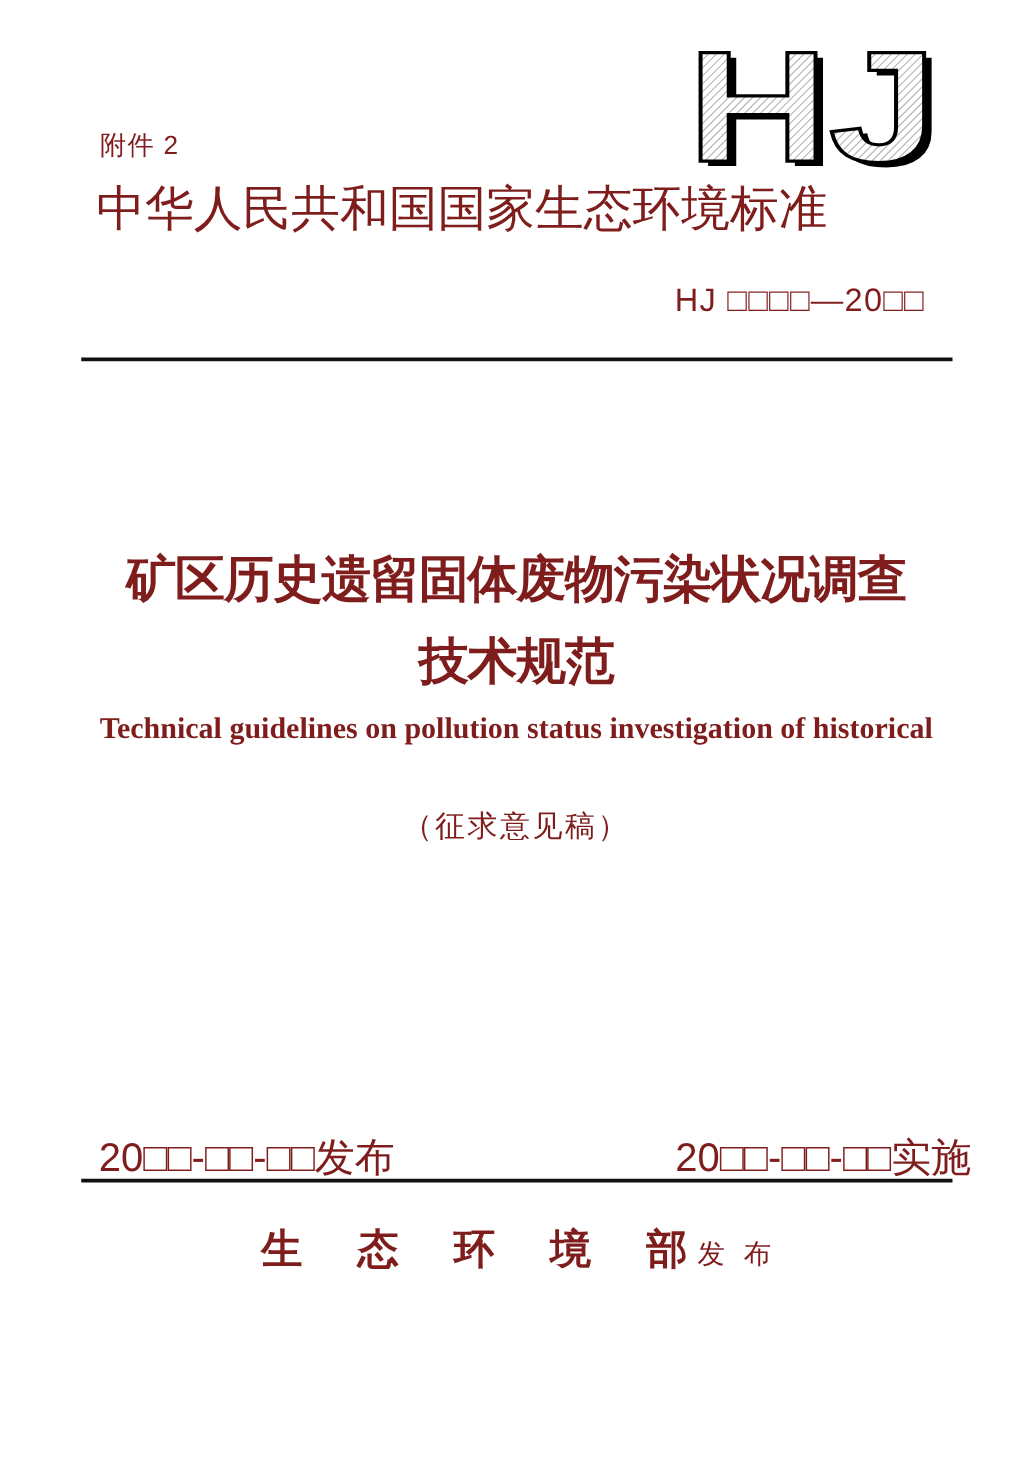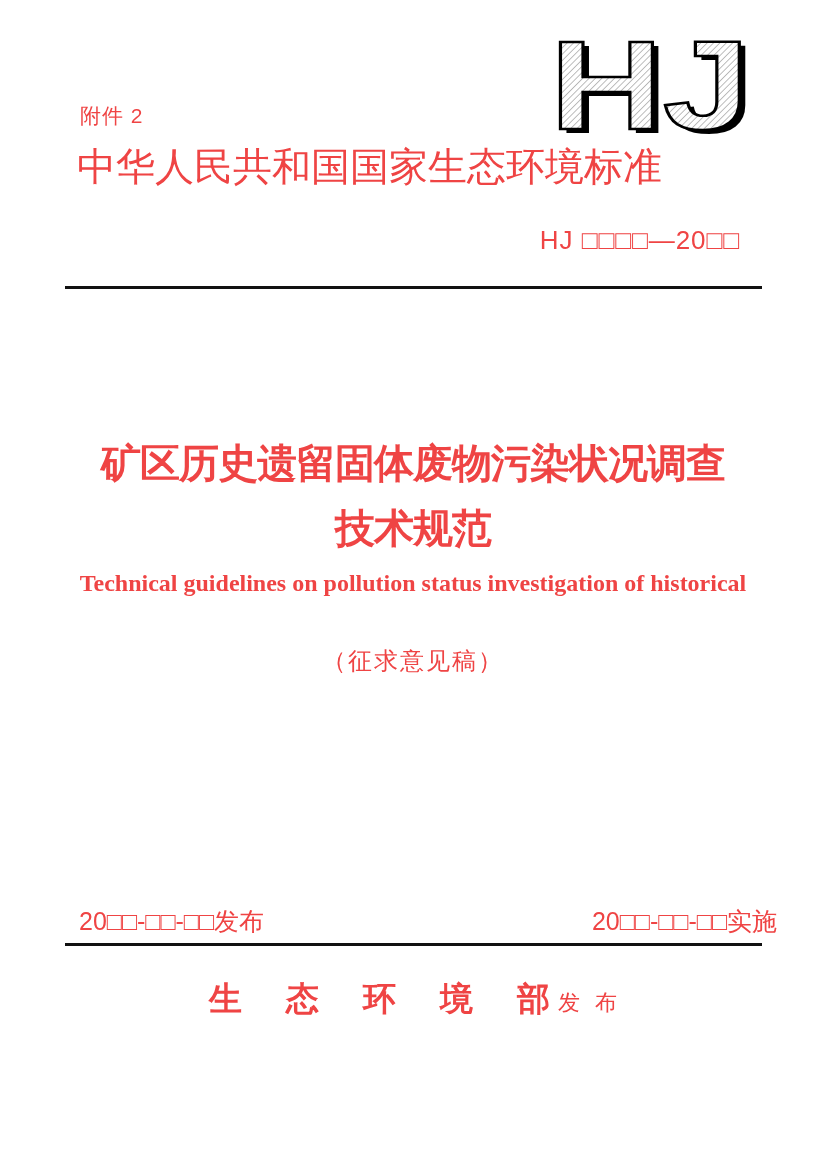--- a/index.html
+++ b/index.html
@@ -2,21 +2,21 @@
 <html><head>
 <meta charset="utf-8">
 <style>
   html, body { margin: 0; padding: 0; background: #e8e8e8; }
   .page {
     position: relative;
     width: 826px;
     height: 1169px;
     margin: 0 auto;
     background: #ffffff;
-    color: #ef4444;
+    color: #7f1d1d;
     font-family: "Liberation Sans", sans-serif;
     overflow: hidden;
   }
   .attachment-label {
     position: absolute;
     left: 80px;
     top: 102px;
     font-size: 21px;
     letter-spacing: 1px;
     white-space: nowrap;
@@ -78,21 +78,21 @@
   .title-en-1 { top: 570px; }
   .title-en-2 { top: 612px; }
   .draft-note {
     top: 645px;
     font-size: 24px;
     letter-spacing: 2px;
   }
   .date-line {
     position: absolute;
     top: 905px;
-    font-size: 25px;
+    font-size: 32px;
     white-space: nowrap;
   }
   .issue-date { left: 79px; }
   .implement-date { right: 49px; }
   .publisher-row {
     position: absolute;
     left: 0;
     top: 977px;
     width: 100%;
     display: flex;

